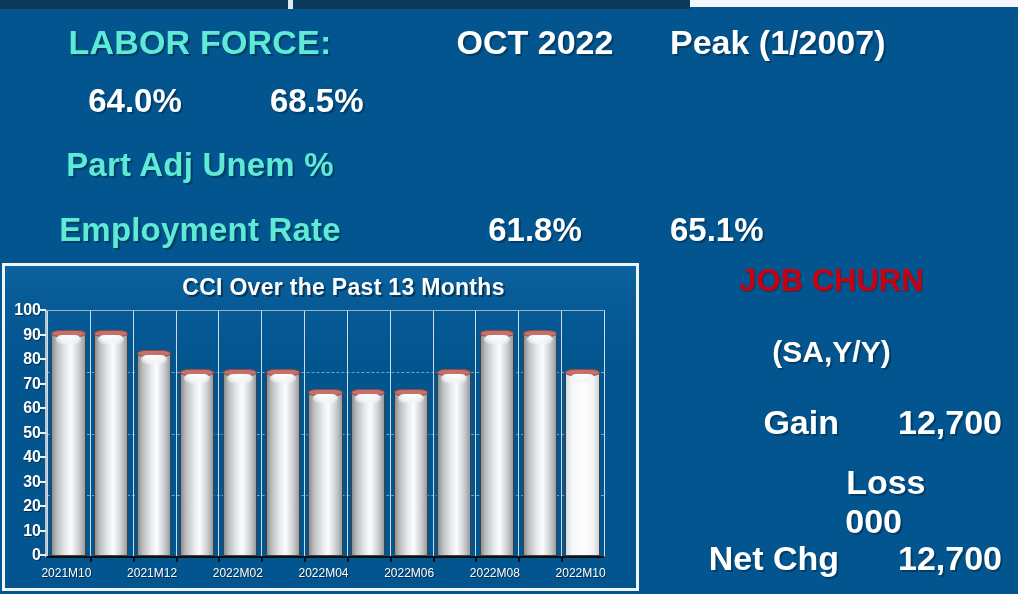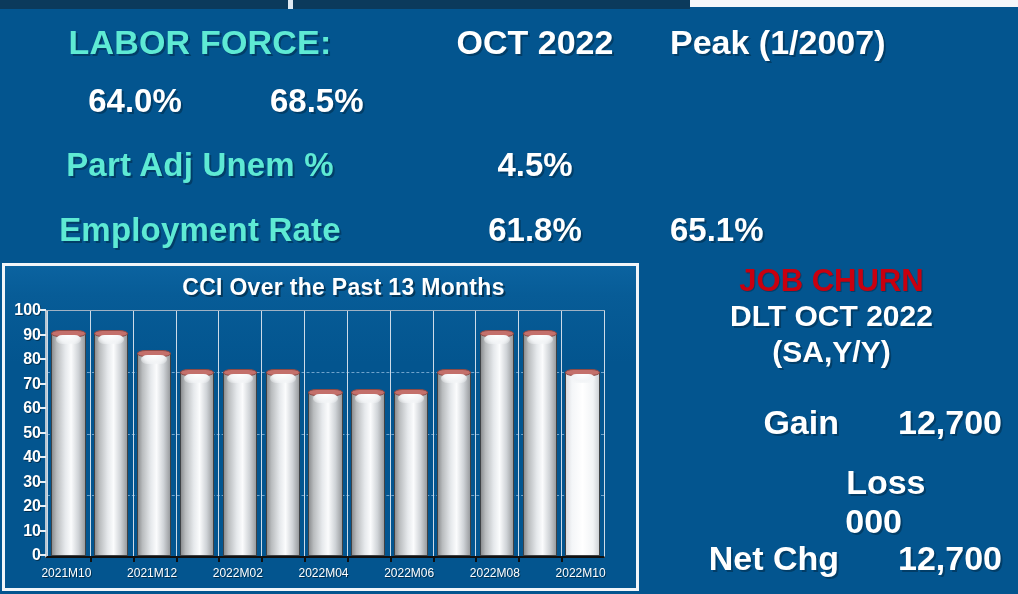--- a/index.html
+++ b/index.html
@@ -189,21 +189,20 @@
       <div class="cell-right">Peak (1/2007)</div>
     </div>
 
     <div class="trow r1">
       <div class="cell-mid">64.0%</div>
       <div class="cell-right">68.5%</div>
     </div>
 
     <div class="trow r2">
       <div class="cell-label">Part Adj Unem %</div>
-      <div class="cell-mid">4.5%</div>
       <div class="cell-right"></div>
     </div>
 
     <div class="trow r3">
       <div class="cell-label">Employment Rate</div>
       <div class="cell-mid">61.8%</div>
       <div class="cell-right">65.1%</div>
     </div>
 
   </div>
@@ -325,21 +324,20 @@
         <div class="xlab" style="left: 232.808px; top: 0px;">2022M02</div>
         <div class="xlab" style="left: 318.5px; top: 0px;">2022M04</div>
         <div class="xlab" style="left: 404.192px; top: 0px;">2022M06</div>
         <div class="xlab" style="left: 489.885px; top: 0px;">2022M08</div>
         <div class="xlab" style="left: 575.577px; top: 0px;">2022M10</div>
       </div>
   </div>
 
   <div class="churn">
     <div class="churn-title">JOB CHURN</div>
-    <div class="churn-sub1">DLT OCT 2022</div>
     <div class="churn-sub2">(SA,Y/Y)</div>
 
     <div class="churn-row cr0">
       <div class="churn-label">Gain</div>
       <div class="churn-value">12,700</div>
     </div>
 
     <div class="churn-row cr1">
       <div class="churn-label">Loss</div>
       <div class="churn-value">000</div>

